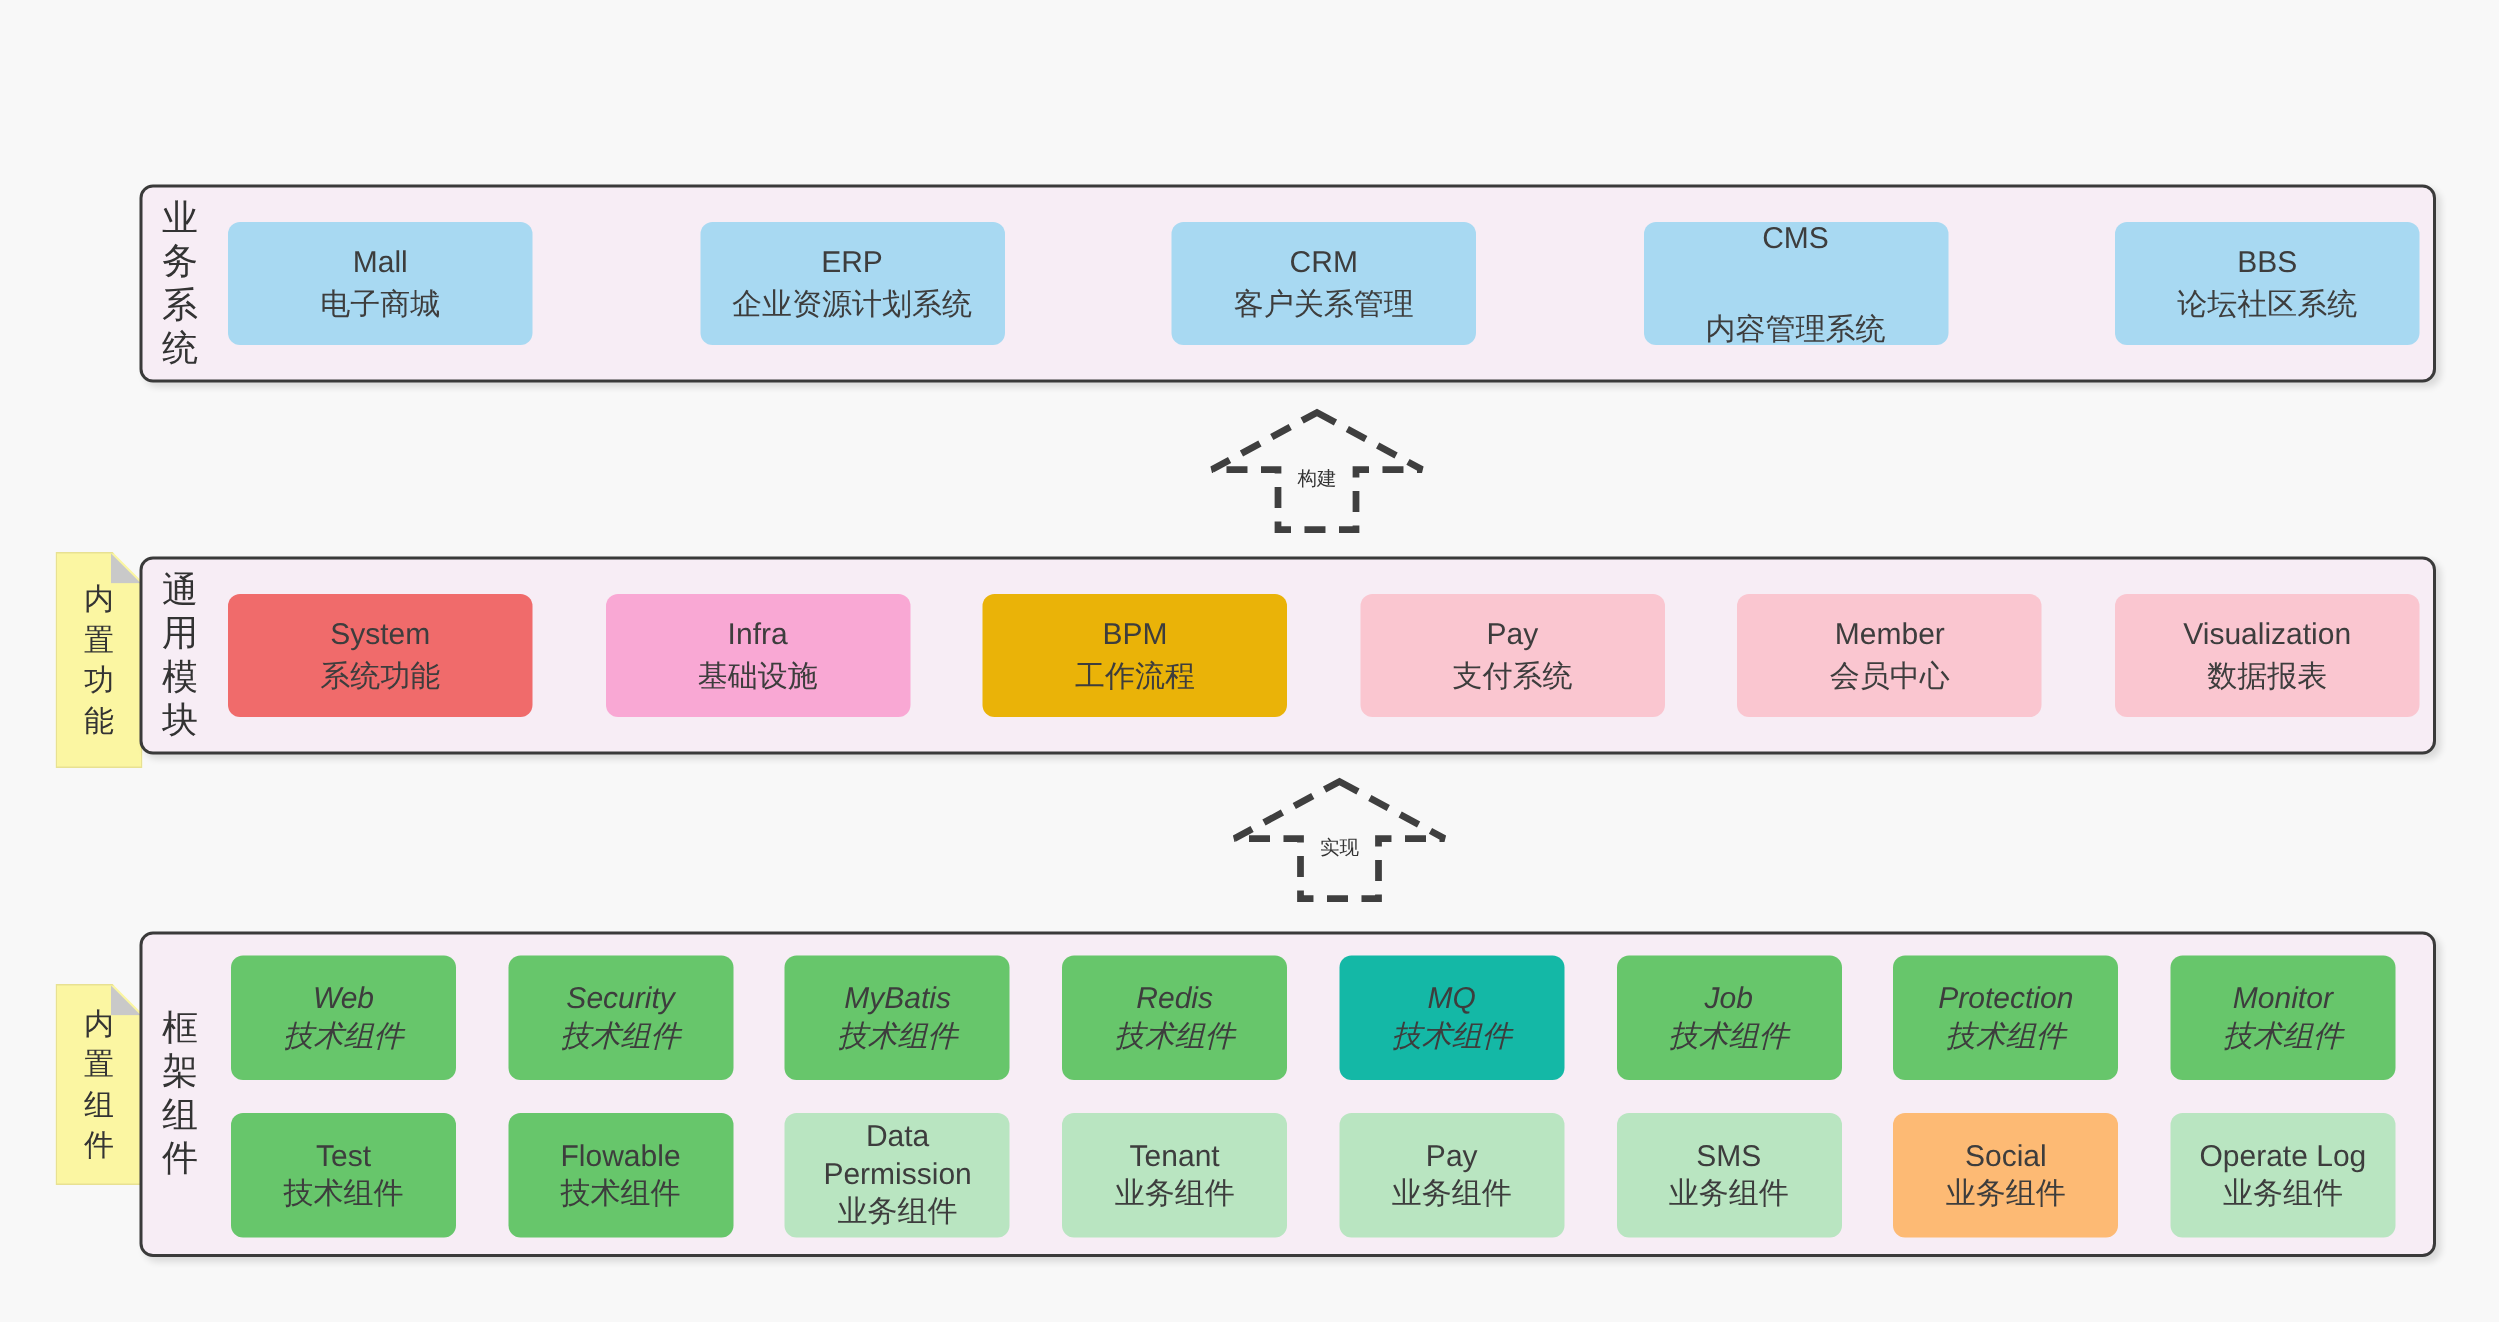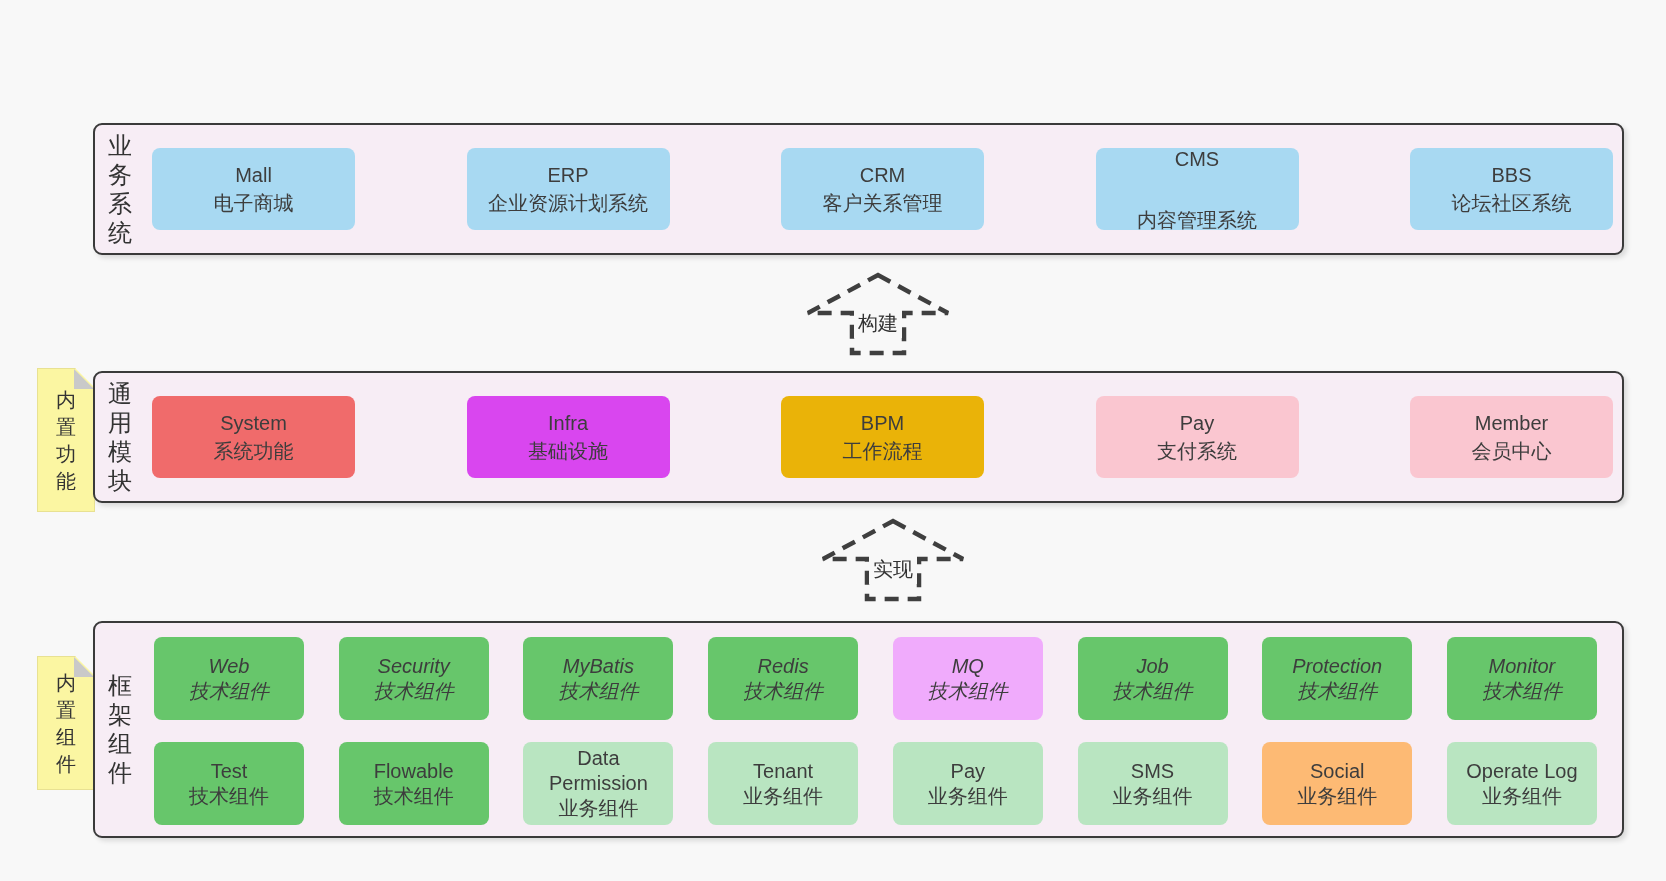--- a/index.html
+++ b/index.html
@@ -65,21 +65,21 @@
   .arrow{position:absolute;width:160px;height:86px;z-index:3;}
   .arrow-0{left:798px;top:271px;}
   .arrow-1{left:813px;top:517px;}
   .arrow svg{display:block;width:160px;height:86px;}
   .arrow svg polygon{
     fill:none;stroke:#3f3f3f;stroke-width:4.5;
     stroke-dasharray:14 9;
   }
   .arrow-label{
     position:absolute;left:50%;top:38px;transform:translateX(-50%);
-    background:#f8f8f8;padding:1px 4px;font-size:20px;color:#333;white-space:nowrap;
+    background:#f8f8f8;padding:1px 4px;font-size:13px;color:#333;white-space:nowrap;
   }
 </style>
 </head>
 <body>
 
 <div class="stage">
 
   <div class="note note-1">
     <span class="fold"></span>
   <span>内</span>
@@ -138,35 +138,39 @@
         <span>通</span>
         <span>用</span>
         <span>模</span>
         <span>块</span>
       </div>
     <div class="box-row row-0">
         <div class="box" style="background: rgb(240, 107, 107);">
           <div>System</div>
           <div>系统功能</div>
         </div>
-        <div class="box" style="background: #d946ef;">
+        <div class="box" style="background: #f9a8d4;">
           <div>Infra</div>
           <div>基础设施</div>
         </div>
         <div class="box" style="background: #eab308;">
           <div>BPM</div>
           <div>工作流程</div>
         </div>
         <div class="box" style="background: rgb(250, 198, 208);">
           <div>Pay</div>
           <div>支付系统</div>
         </div>
         <div class="box" style="background: rgb(250, 198, 208);">
           <div>Member</div>
           <div>会员中心</div>
+        </div>
+        <div class="box" style="background: rgb(250, 198, 208);">
+          <div>Visualization</div>
+          <div>数据报表</div>
         </div>
       </div>
   </div>
 
   <div class="arrow arrow-1">
     <svg viewBox="0 0 160 86">
       <polygon points="80,4 150,42 106,42 106,82 54,82 54,42 10,42"></polygon>
     </svg>
     <span class="arrow-label">实现</span>
   </div>
@@ -188,21 +192,21 @@
           <div>技术组件</div>
         </div>
         <div class="box" style="background: rgb(103, 198, 107);">
           <div>MyBatis</div>
           <div>技术组件</div>
         </div>
         <div class="box" style="background: rgb(103, 198, 107);">
           <div>Redis</div>
           <div>技术组件</div>
         </div>
-        <div class="box" style="background: #f0abfc;">
+        <div class="box" style="background: #14b8a6;">
           <div>MQ</div>
           <div>技术组件</div>
         </div>
         <div class="box" style="background: rgb(103, 198, 107);">
           <div>Job</div>
           <div>技术组件</div>
         </div>
         <div class="box" style="background: rgb(103, 198, 107);">
           <div>Protection</div>
           <div>技术组件</div>

